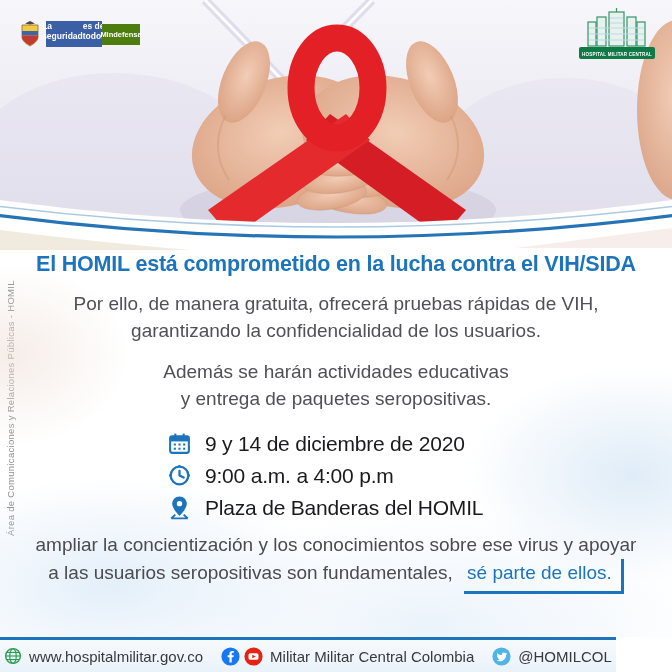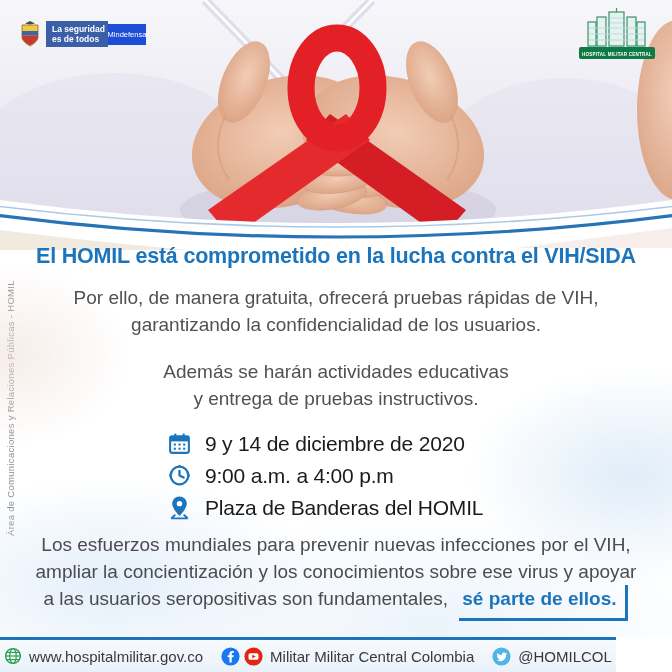--- a/index.html
+++ b/index.html
@@ -5,51 +5,51 @@
   html,body{margin:0;padding:0;background:#fff;}
   .poster{
     position:relative;width:672px;height:672px;overflow:hidden;background:#ffffff;
     font-family:"Liberation Sans", sans-serif;
   }
   
   .photo{position:absolute;top:0;left:0;}
   
   .gov-badge{position:absolute;top:20px;left:18px;display:flex;align-items:center;gap:4px;}
   .gov-boxes{display:flex;align-items:center;}
-  .gov-seg1{background:#3a5fa6;color:#fff;width:56px;height:26px;display:flex;flex-direction:column;
-    justify-content:center;padding-left:6px;font-size:8.5px;font-weight:bold;line-height:1.18;}
-  .gov-seg2{background:#1d4ed8;color:#fff;width:38px;height:21px;display:flex;align-items:center;
-    justify-content:center;font-size:7.5px;font-weight:normal;}
+  .gov-seg1{background:#3a5fa6;color:#fff;width:56px;height:26px;display:flex;flex-direction:row;
+    justify-content:center;padding-left:0;font-size:8.5px;font-weight:bold;line-height:1.18;}
+  .gov-seg2{background:#4d7c0f;color:#fff;width:38px;height:21px;display:flex;align-items:center;
+    justify-content:center;font-size:7.5px;font-weight:bold;}
   
   .hospital-logo{position:absolute;top:8px;right:14px;}
   
   .credit{
     position:absolute;left:3px;top:278px;height:260px;width:14px;
     writing-mode:vertical-rl;transform:rotate(180deg);
     display:flex;align-items:center;justify-content:center;
     font-size:9.5px;color:#8e8e92;letter-spacing:.3px;white-space:nowrap;
   }
   
   .decor{position:absolute;left:0;top:235px;width:672px;height:402px;pointer-events:none;
     background:
       radial-gradient(170px 130px at 10px 120px, rgba(238,222,214,.55), transparent 70%),
       radial-gradient(230px 150px at 632px 240px, rgba(213,230,245,.75), transparent 72%),
       radial-gradient(300px 150px at 110px 350px, rgba(209,228,246,.6), transparent 72%),
       radial-gradient(380px 150px at 430px 390px, rgba(219,234,248,.55), transparent 75%);
   }
   
-  .title{position:absolute;top:244px;left:0;width:672px;text-align:center;margin:0;
+  .title{position:absolute;top:252px;left:0;width:672px;text-align:center;margin:0;
     font-size:21.5px;font-weight:bold;color:#1c75bc;letter-spacing:-.2px;}
   .para{position:absolute;left:0;width:672px;text-align:center;margin:0;
     font-size:19px;color:#515155;line-height:27px;}
-  .p1{top:284px;}
+  .p1{top:290px;}
   .p2{top:358px;}
   .p3{top:532px;line-height:26.5px;color:#4c4c50;}
   .para .line{display:block;}
-  .cta{color:#1c75bc;font-weight:bold;margin-left:6px;
+  .cta{color:#1c75bc;font-weight:normal;margin-left:6px;
     border-right:3px solid #1c75bc;border-bottom:3px solid #1c75bc;
     padding:1px 9px 5px 3px;display:inline-block;}
   
   .event{position:absolute;top:431px;left:167px;}
   .event-row{display:flex;align-items:center;gap:13px;margin-bottom:7px;
     font-size:21px;font-weight:normal;color:#1b1b1e;letter-spacing:-.2px;}
   .event-row svg{flex:0 0 auto;}
   
   .footer{position:absolute;left:0;bottom:0;width:616px;height:32px;
     border-top:3px solid #1c75bc;
@@ -159,21 +159,21 @@
 
   <h1 class="title">El HOMIL está comprometido en la lucha contra el VIH/SIDA</h1>
 
   <p class="para p1">
     <span class="line">Por ello, de manera gratuita, ofrecerá pruebas rápidas de VIH,</span>
     <span class="line">garantizando la confidencialidad de los usuarios.</span>
   </p>
 
   <p class="para p2">
     <span class="line">Además se harán actividades educativas</span>
-    <span class="line">y entrega de pruebas instructivos.</span>
+    <span class="line">y entrega de paquetes seropositivas.</span>
   </p>
 
   <div class="event">
     <div class="event-row">
       <svg width="25" height="25" viewBox="0 0 24 24">
         <rect x="3" y="5" width="18" height="16" rx="2" fill="none" stroke="#1c75bc" stroke-width="2"></rect>
         <rect x="3" y="5" width="18" height="5" fill="#1c75bc"></rect>
         <line x1="8" y1="2.5" x2="8" y2="6.5" stroke="#1c75bc" stroke-width="2"></line>
         <line x1="16" y1="2.5" x2="16" y2="6.5" stroke="#1c75bc" stroke-width="2"></line>
         <g fill="#1c75bc">
@@ -201,21 +201,20 @@
       <svg width="25" height="25" viewBox="0 0 24 24">
         <path d="M12,1.5 C8.1,1.5 5,4.6 5,8.5 c0,4.8 7,11.5 7,11.5 s7,-6.7 7,-11.5 C19,4.6 15.9,1.5 12,1.5 Z" fill="#1c75bc"></path>
         <circle cx="12" cy="8.3" r="2.6" fill="#ffffff"></circle>
         <path d="M4,22.5 L8,18.8 M20,22.5 L16,18.8 M4,22.5 H20" stroke="#1c75bc" stroke-width="1.8" fill="none"></path>
       </svg>
       <span>Plaza de Banderas del HOMIL</span>
     </div>
   </div>
 
   <p class="para p3">
-    <span class="line">Los esfuerzos mundiales para prevenir nuevas infecciones por el VIH,</span>
     <span class="line">ampliar la concientización y los conocimientos sobre ese virus y apoyar</span>
     <span class="line">
       <span>a las usuarios seropositivas son fundamentales,</span>
       <span class="cta">sé parte de ellos.</span>
     </span>
   </p>
 
   <div class="footer">
     <div class="fgroup">
       <svg width="18" height="18" viewBox="0 0 20 20">

